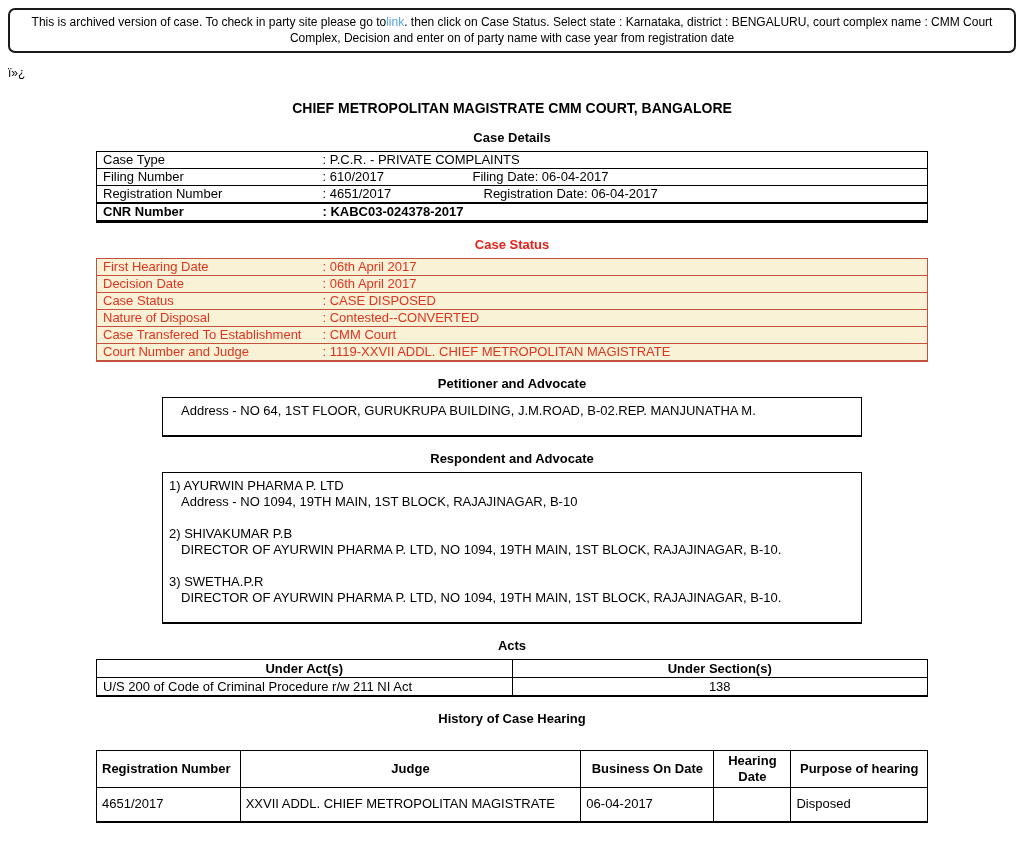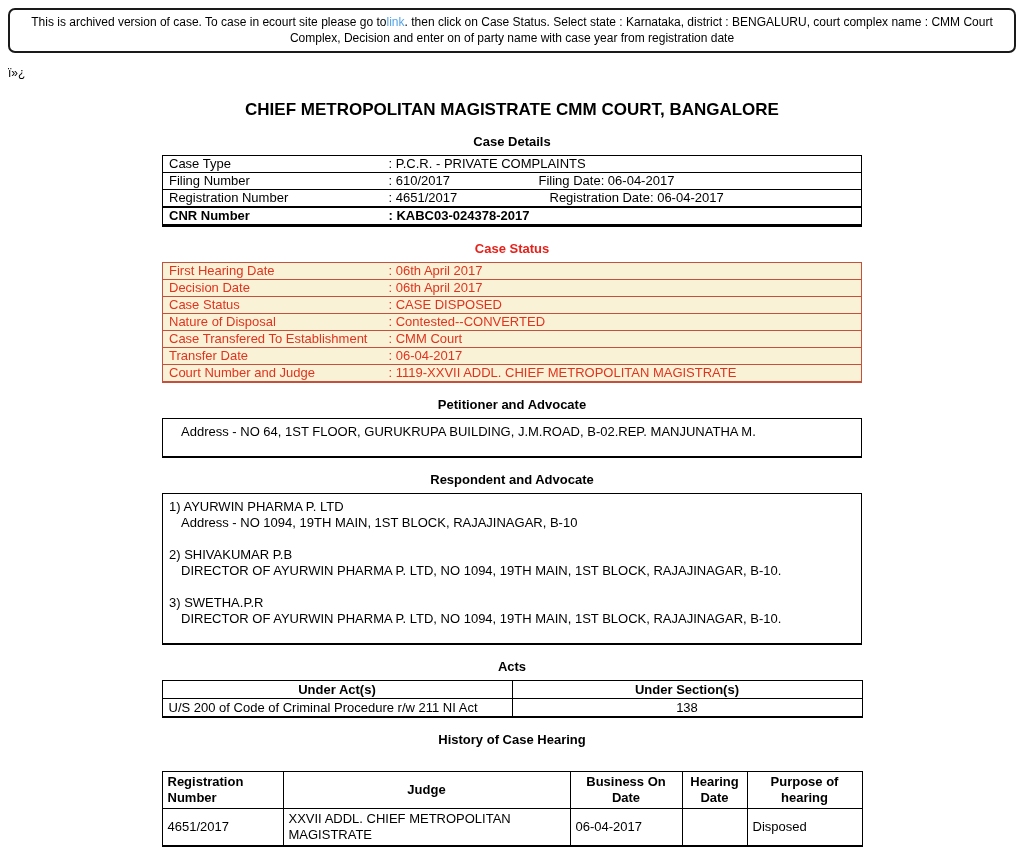--- a/index.html
+++ b/index.html
@@ -16,24 +16,24 @@
     width:1024px;height:857px;overflow:hidden;
     background:#ffffff;color:var(--ink);
     font-family:"Liberation Sans",sans-serif;font-size:13px;
   }
   .banner{
     margin:8px 8px 0;border:2px solid #1a1a1a;border-radius:7px;
     text-align:center;font-size:12px;line-height:16px;padding:4px 10px 5px;
   }
   .banner a{color:var(--link-blue);text-decoration:none;cursor:pointer;}
   .bom{margin:13px 0 0 8px;font-size:12px;}
-  .page-title{text-align:center;font-size:17px;font-weight:bold;margin:20px 0 0;}
+  .page-title{text-align:center;font-size:14px;font-weight:bold;margin:20px 0 0;}
   .sec-h{text-align:center;font-size:13px;font-weight:bold;margin:14px auto 6px;}
   .sec-h.red{color:var(--heading-red);}
-  table{width:700px;margin:0 auto;border-collapse:collapse;table-layout:fixed;font-size:13px;}
+  table{width:832px;margin:0 auto;border-collapse:collapse;table-layout:fixed;font-size:13px;}
   td,th{overflow:hidden;}
   
   .details-tbl{border:1px solid #000;border-bottom-width:3px;}
   .details-tbl td{border-top:1px solid #000;padding:1px 6px;height:15px;line-height:14px;white-space:nowrap;}
   .details-tbl tr:first-child td{border-top:none;}
   .details-tbl .lbl{width:220px;}
   .details-tbl tr.cnr td{font-weight:bold;border-top-width:2px;margin-top:19px;}
   .val-main{display:inline-block;width:150px;}
   .val-main.w2{width:161px;}
   
@@ -55,21 +55,21 @@
   .history-tbl{border:1px solid #000;border-bottom-width:2px;margin-top:24px;}
   .history-tbl th,.history-tbl td{border:1px solid #000;padding:2px 5px;vertical-align:middle;line-height:16px;}
   .history-tbl th{font-weight:bold;text-align:center;height:32px;}
   .history-tbl th.left{text-align:left;}
   .history-tbl td{height:34px;text-align:left;}
 </style>
 </head>
 <body>
 
 <div class="banner">
-  <span>This is archived version of case. To case in ecourt site please go to</span><a href="#">link</a><span>. then click on Case Status. Select state : Karnataka, district : BENGALURU, court complex name : CMM Court</span><br>
+  <span>This is archived version of case. To check in party site please go to</span><a href="#">link</a><span>. then click on Case Status. Select state : Karnataka, district : BENGALURU, court complex name : CMM Court</span><br>
   <span>Complex, Decision and enter on of party name with case year from registration date</span>
 </div>
 
 <div class="bom">ï»¿</div>
 
 <div class="page-title">CHIEF METROPOLITAN MAGISTRATE CMM COURT, BANGALORE</div>
 
 <div class="sec-h">Case Details</div>
 <table class="details-tbl">
   <tbody>
@@ -111,24 +111,20 @@
     <td class="lbl">Case Status</td>
     <td>: CASE DISPOSED</td>
   </tr>
   <tr>
     <td class="lbl">Nature of Disposal</td>
     <td>: Contested--CONVERTED</td>
   </tr>
   <tr>
     <td class="lbl">Case Transfered To Establishment</td>
     <td>: CMM Court</td>
-  </tr>
-  <tr>
-    <td class="lbl">Transfer Date</td>
-    <td>: 06-04-2017</td>
   </tr>
   <tr>
     <td class="lbl">Court Number and Judge</td>
     <td>: 1119-XXVII ADDL. CHIEF METROPOLITAN MAGISTRATE</td>
   </tr>
 </tbody>
   </table>
 
 <div class="sec-h">Petitioner and Advocate</div>
 <div class="party-box">

